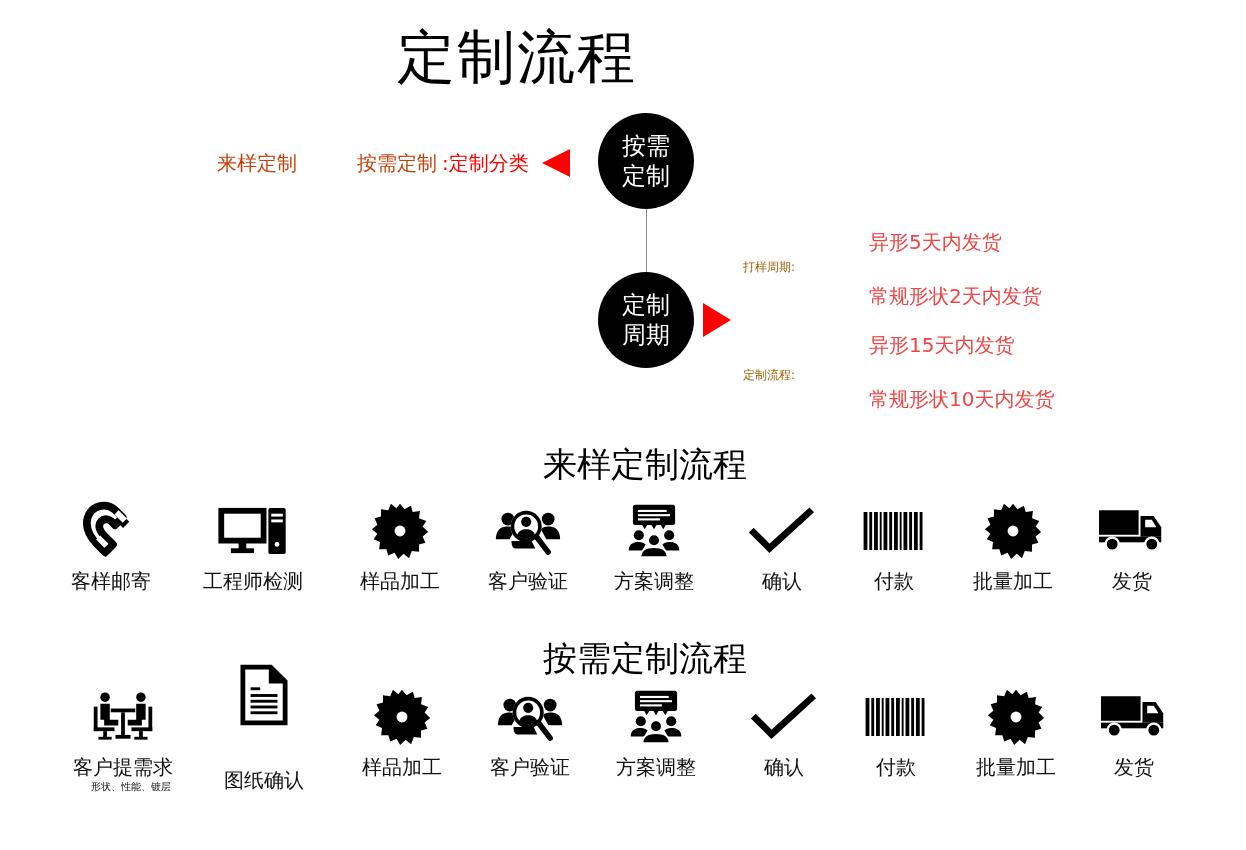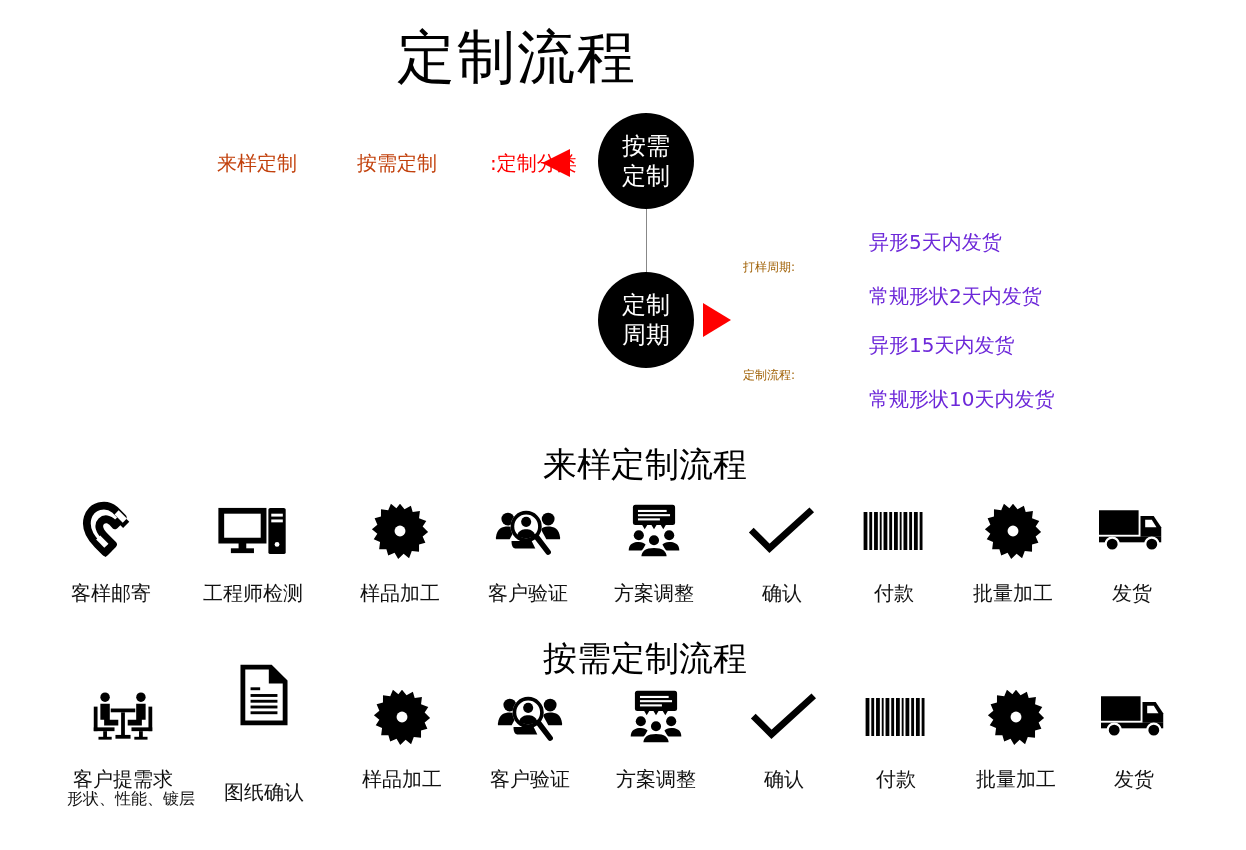--- a/index.html
+++ b/index.html
@@ -6,46 +6,46 @@
   body {
     width: 1246px; height: 850px; position: relative; overflow: hidden;
     font-family: "DejaVu Sans", "Liberation Sans", sans-serif; color: #111;
   }
   .abs { position: absolute; }
   .title {
     left: 0; width: 1034px; top: 22px; text-align: center;
     font-size: 58px; line-height: 70px; letter-spacing: 2px; color: #000;
   }
   .cat-text { top: 150px; font-size: 20px; line-height: 26px; color: #c2410c; white-space: nowrap; }
-  .red { color: #ff0000; margin-left: 48px; }
+  .red { color: #ff0000; }
   .tri-left {
     width: 0; height: 0; border-top: 14px solid transparent; border-bottom: 14px solid transparent;
     border-right: 28px solid #ff0000;
   }
   .tri-right {
     width: 0; height: 0; border-top: 17px solid transparent; border-bottom: 17px solid transparent;
     border-left: 28px solid #ff0000;
   }
   .circle {
     width: 96px; height: 96px; border-radius: 50%; background: #000; color: #fff;
     display: flex; flex-direction: column; align-items: center; justify-content: center;
     font-size: 24px; line-height: 30px; text-align: center;
   }
   .vline { width: 1px; background: #888; }
   .cycle-label { font-size: 12px; line-height: 26px; color: #a16207; white-space: nowrap; }
-  .cycle-item { font-size: 20px; line-height: 26px; color: #6d28d9; white-space: nowrap; }
+  .cycle-item { font-size: 20px; line-height: 26px; color: #ef4444; white-space: nowrap; }
   .sec-title {
     left: 0; width: 1290px; text-align: center; font-size: 34px; line-height: 44px; color: #000;
   }
   .step {
     width: 130px; display: flex; flex-direction: column; align-items: center;
   }
   .step .icon { width: 72px; height: 62px; display: flex; align-items: center; justify-content: center; }
-  .step .label { margin-top: 18px; font-size: 20px; line-height: 26px; color: #111; white-space: nowrap; text-align: center; }
-  .step .sub { font-size: 16px; line-height: 14px; color: #111; white-space: nowrap; margin-left: 16px; }
+  .step .label { margin-top: 6px; font-size: 20px; line-height: 26px; color: #111; white-space: nowrap; text-align: center; }
+  .step .sub { font-size: 10px; line-height: 14px; color: #111; white-space: nowrap; margin-left: 16px; }
   svg { display: block; }
 </style>
 </head>
 <body>
 
 <svg width="0" height="0" style="position:absolute">
   <defs>
     <symbol id="i-magnet" viewBox="0 0 64 64">
       <path d="M44 18 L36 10 C26 2 12 6 8 18 C5 28 10 38 18 46 L26 54 L34 46 L26 38 C20 32 18 26 22 22 C26 18 32 20 36 26 Z" fill="none" stroke="#000" stroke-width="8" stroke-linejoin="round"></path>
       <rect x="40" y="18" width="9" height="9" transform="rotate(45 44.5 22.5)" fill="#000"></rect>

